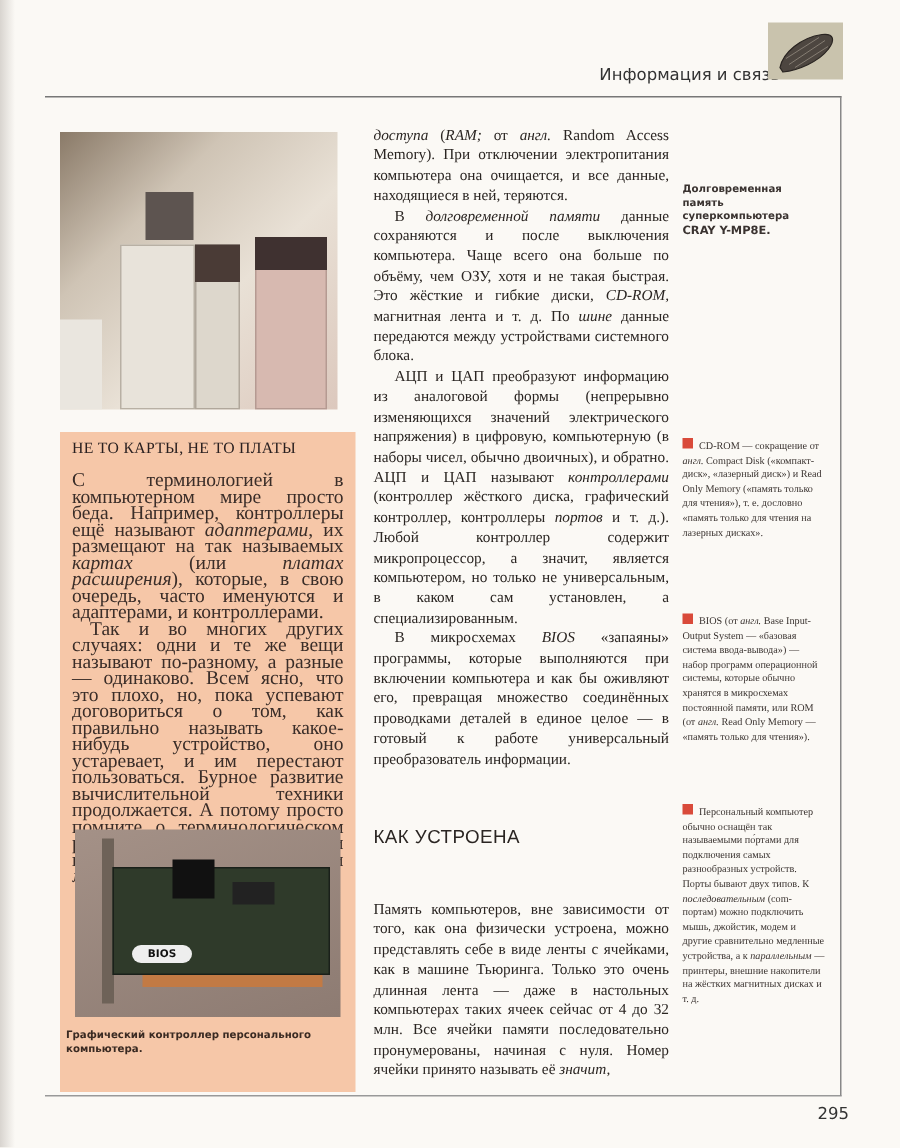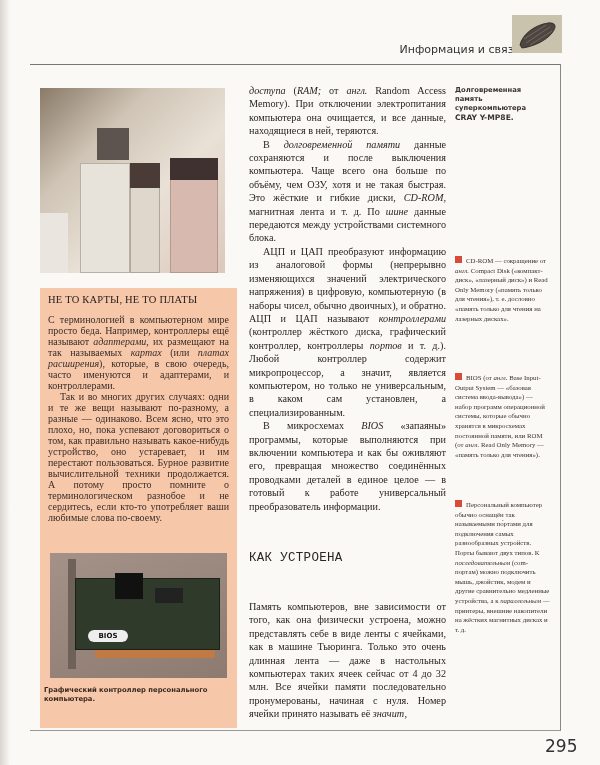--- a/index.html
+++ b/index.html
@@ -46,21 +46,21 @@
     background: #f6c7a8;
     padding: 6px 8px;
     font-family: Liberation Serif, serif;
     color: #3a2d28;
   }
   .sidebar-box h2 {
     font-size: 10.5px; font-weight: normal; letter-spacing: 0.2px;
     margin-bottom: 9px; color: #2a2020;
   }
   .sidebar-box p {
-    font-size: 10px; line-height: 11px; text-align: justify;
+    font-size: 13px; line-height: 11px; text-align: justify;
   }
   .sidebar-box p + p { text-indent: 12px; }
   .sidebar-box .it { font-style: italic; }
   .photo-card {
     position: absolute; left: 50px; top: 553px; width: 177px; height: 125px;
     background: linear-gradient(160deg, #a49187, #8d7b72);
     overflow: hidden;
   }
   .photo-card .pcb {
     position:absolute; left:25px; top:25px; width:145px; height:72px;
@@ -84,49 +84,49 @@
   
   .main-col {
     position: absolute; left: 249px; top: 84px; width: 197px;
     font-size: 10.2px; line-height: 13.4px; text-align: justify;
   }
   .main-col p { text-indent: 0; }
   .main-col p.ind { text-indent: 14px; }
   .main-col .it { font-style: italic; }
   .section-heading {
     position: absolute; left: 249px; top: 550px; width: 197px;
-    font-family: Liberation Mono, monospace; font-size: 12.5px; line-height: 17px;
+    font-family: Liberation Sans, sans-serif; font-size: 12.5px; line-height: 17px;
     font-weight: normal; color: #2a2522; letter-spacing: 0.3px;
   }
   .main-col2 {
     position: absolute; left: 249px; top: 600px; width: 197px;
     font-size: 10.2px; line-height: 13.4px; text-align: justify;
   }
   .main-col2 .it { font-style: italic; }
 
   
   .note {
     position: absolute; left: 455px; width: 95px;
-    font-size: 6.8px; line-height: 9.6px; color: #3a3330;
+    font-size: 6.8px; line-height: 9.6px; color: #3a3330; margin-top: 36px;
   }
   .note-cray { top: 86px; font-family: "DejaVu Sans", sans-serif; }
   .note-cray .title { font-weight: bold; font-size: 6.8px; line-height: 9px; }
   .note-cray .title .big { font-size: 7.6px; text-align: center; }
   .note .sq {
     display: inline-block; width: 7px; height: 7px; background: #d94a3a;
     margin-right: 4px; vertical-align: 0;
   }
   .note .it { font-style: italic; }
   .note-cd { top: 256px; }
   .note-bios { top: 373px; }
   .note-ports { top: 500px; }
 
   .page-number {
     position: absolute; left: 545px; top: 736px;
-    font-family: "DejaVu Sans", sans-serif; font-size: 17px; color: #333;
+    font-family: "DejaVu Sans", sans-serif; font-size: 11px; color: #333;
   }
 </style>
 </head>
 <body>
 
 <div class="shadow-left"></div>
 
 <div class="header-title">Информация и связь</div>
 <div class="header-icon">
   <svg viewBox="0 0 50 38">

